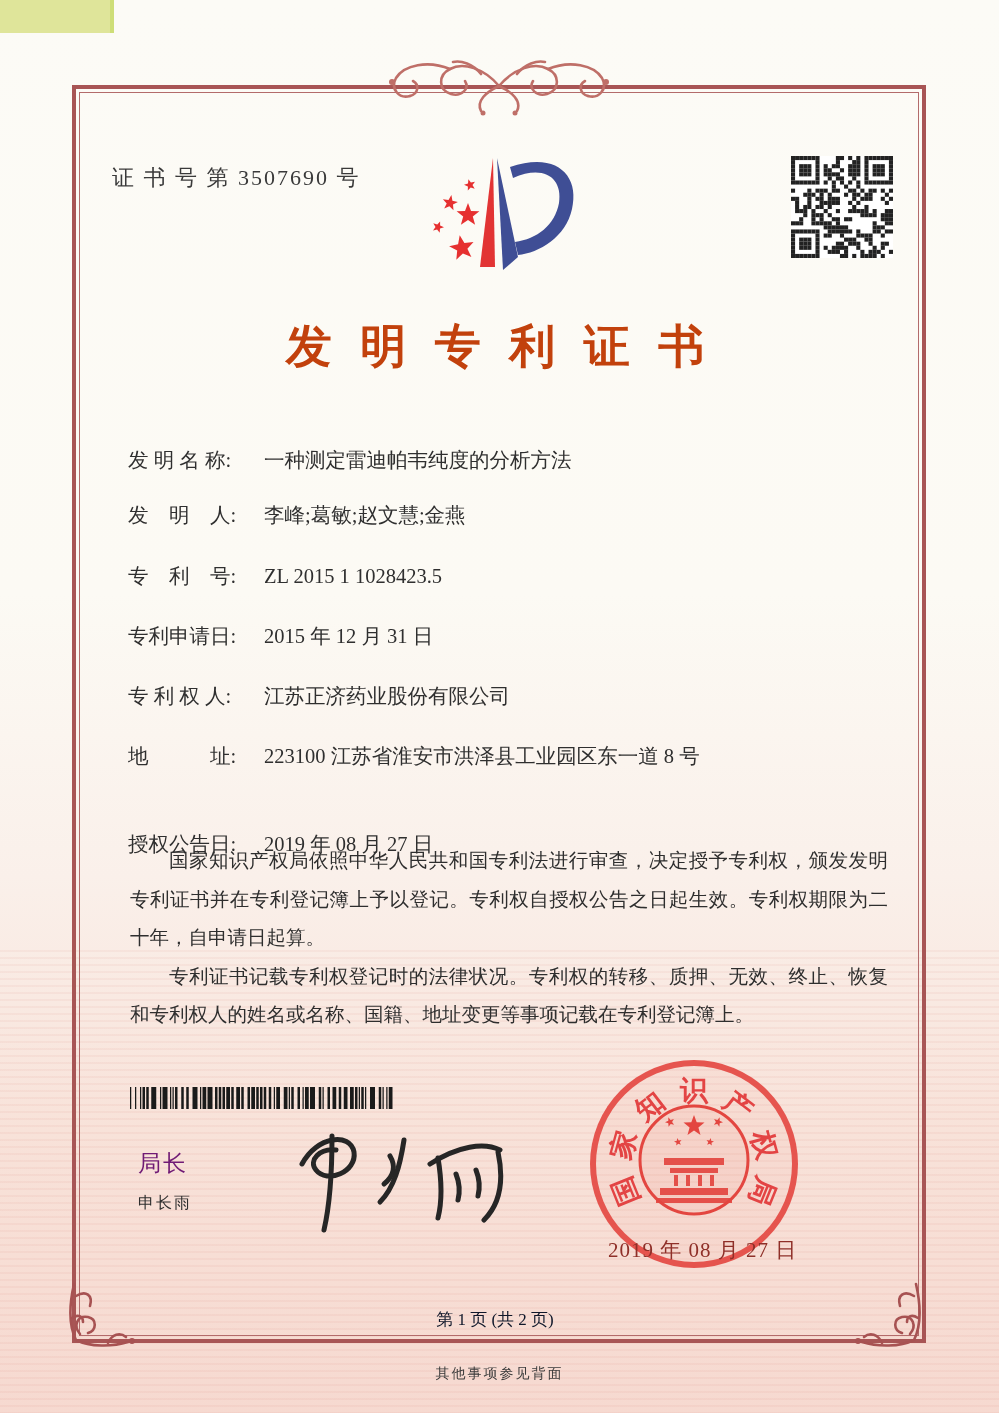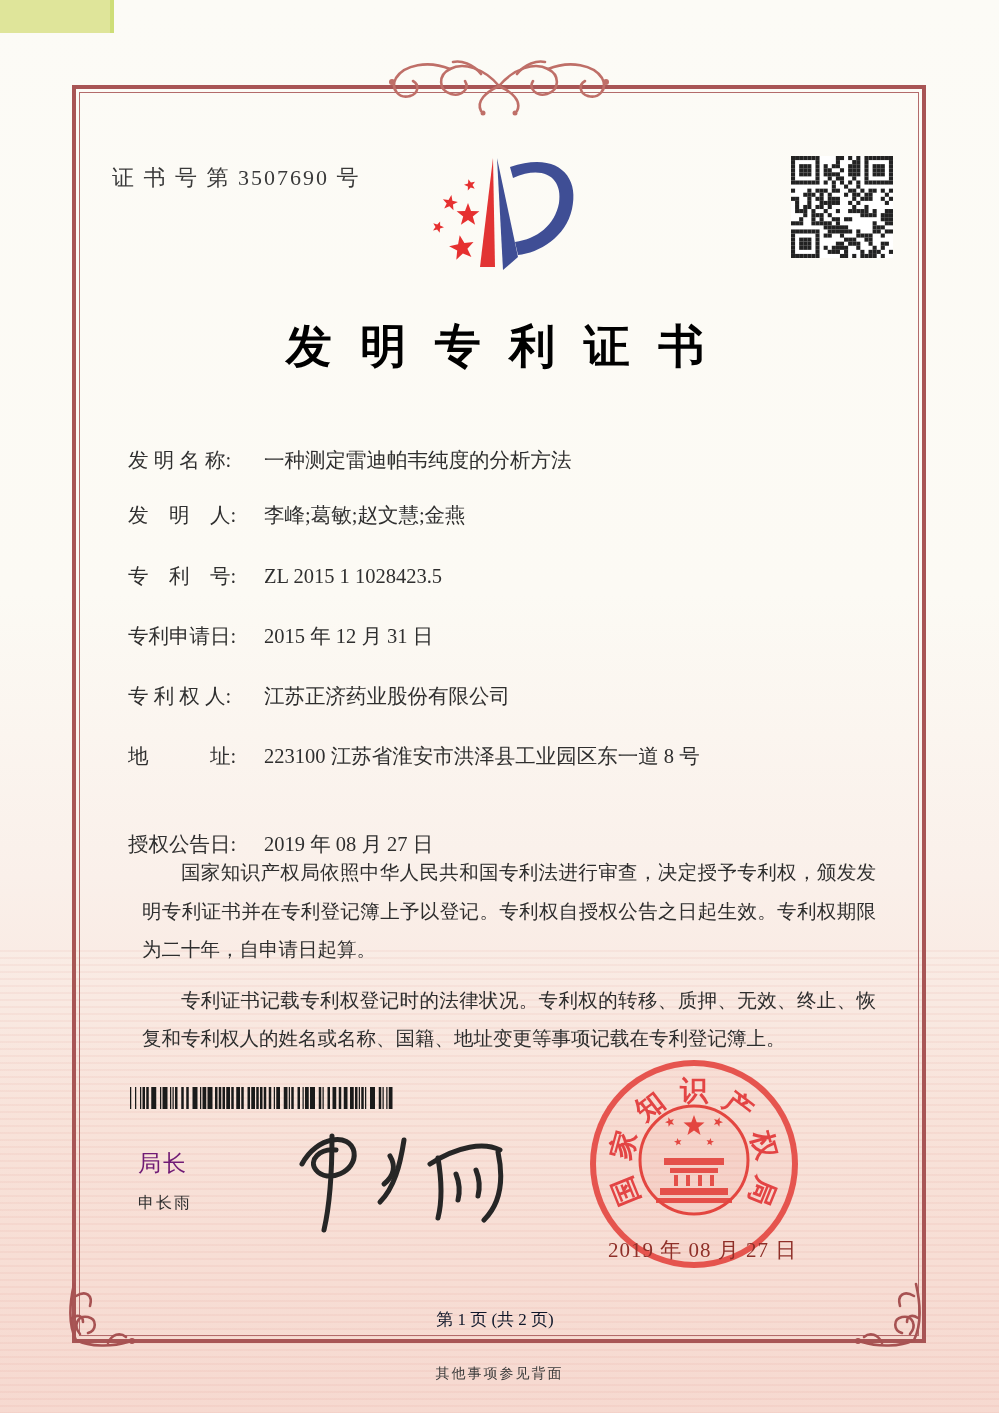--- a/index.html
+++ b/index.html
@@ -27,35 +27,35 @@
   }
   .ornament{position:absolute;z-index:2;}
   .cert-no{
     position:absolute;left:112px;top:163px;z-index:2;
     font-size:22px;letter-spacing:2px;color:#3a3a3a;
   }
   .logo{position:absolute;left:418px;top:145px;width:200px;height:150px;z-index:2;}
   .qr{position:absolute;left:791px;top:156px;width:102px;height:102px;z-index:2;background:#fff;}
   .title{
     position:absolute;left:72px;top:316px;width:846px;z-index:2;
-    text-align:center;font-size:46px;font-weight:600;color:#000000;
+    text-align:center;font-size:46px;font-weight:600;color:#c2410c;
     letter-spacing:0.62em;text-indent:0.62em;
   }
   .field-row{
     position:absolute;left:128px;width:770px;z-index:2;
     font-size:20.5px;color:#2f2f2f;white-space:nowrap;
   }
   .field-label{display:inline-block;min-width:128px;}
   .field-value{margin-left:8px;}
   .grant-col2{position:absolute;left:384px;top:0;}
   .notice{
     position:absolute;left:130px;top:842px;width:758px;z-index:2;
     font-size:19.5px;line-height:38.5px;color:#2e2e2e;text-align:justify;
   }
-  .notice p{margin:12px;text-indent:2em;}
+  .notice p{margin:0;text-indent:2em;}
   .barcode{position:absolute;left:130px;top:1087px;width:263px;height:22px;z-index:2;}
   .director-role{position:absolute;left:138px;top:1148px;font-size:23px;letter-spacing:2px;z-index:2;color:#701a75;text-align:right;}
   .director-name{position:absolute;left:138px;top:1193px;font-size:16px;letter-spacing:2px;z-index:2;color:#2e2e2e;}
   .signature{position:absolute;left:272px;top:1122px;width:240px;height:115px;z-index:2;}
   .seal{
     position:absolute;left:590px;top:1060px;width:196px;height:196px;z-index:2;
     border:6px solid rgba(227,66,60,0.88);border-radius:50%;
     background:rgba(240,90,78,0.05);
   }
   .seal-char{

